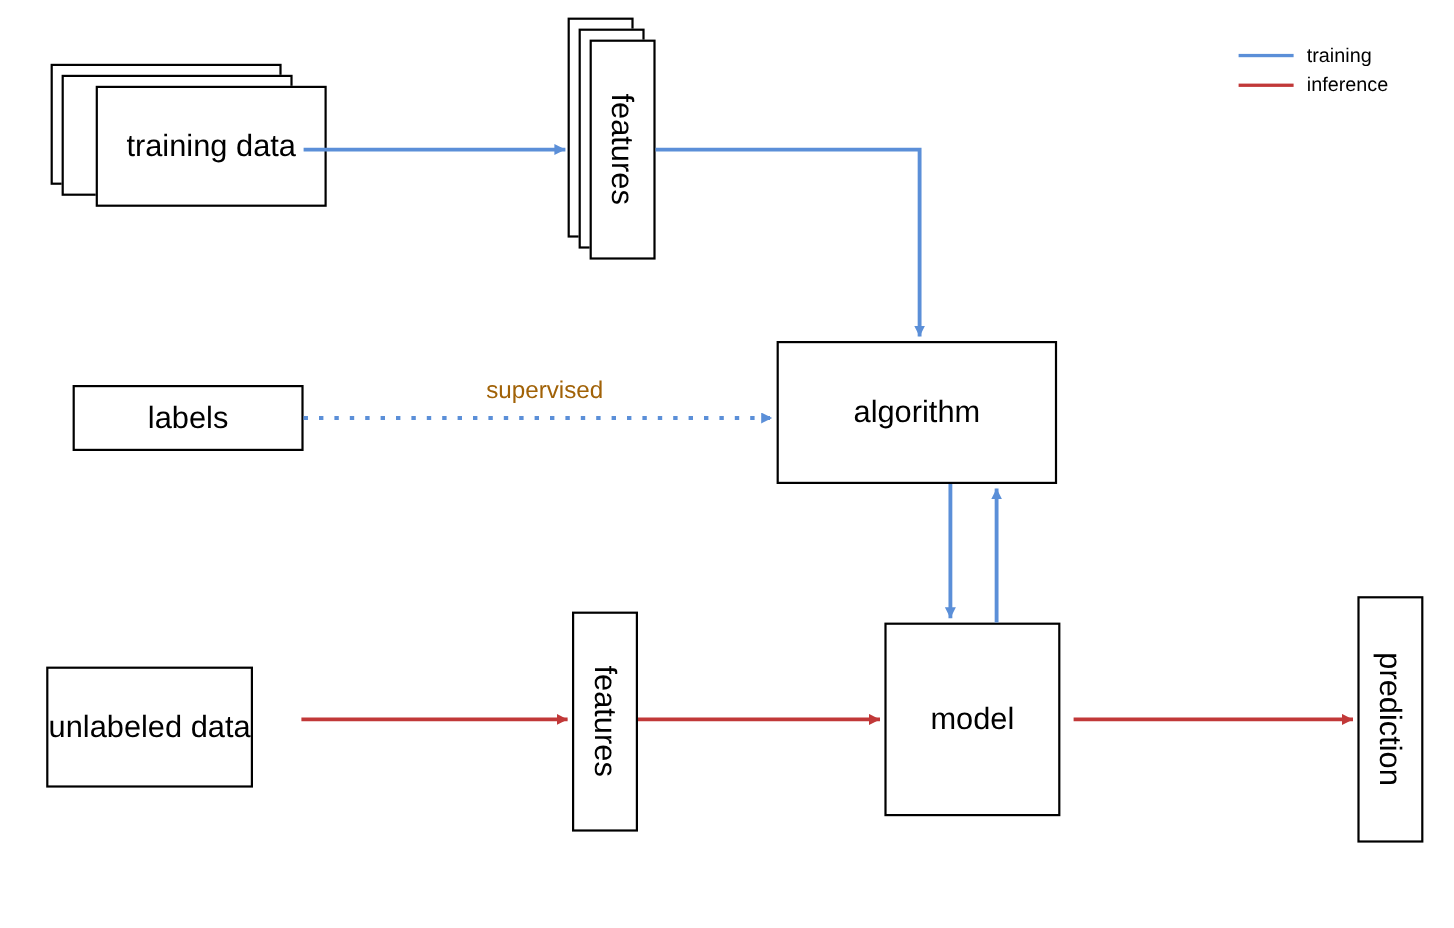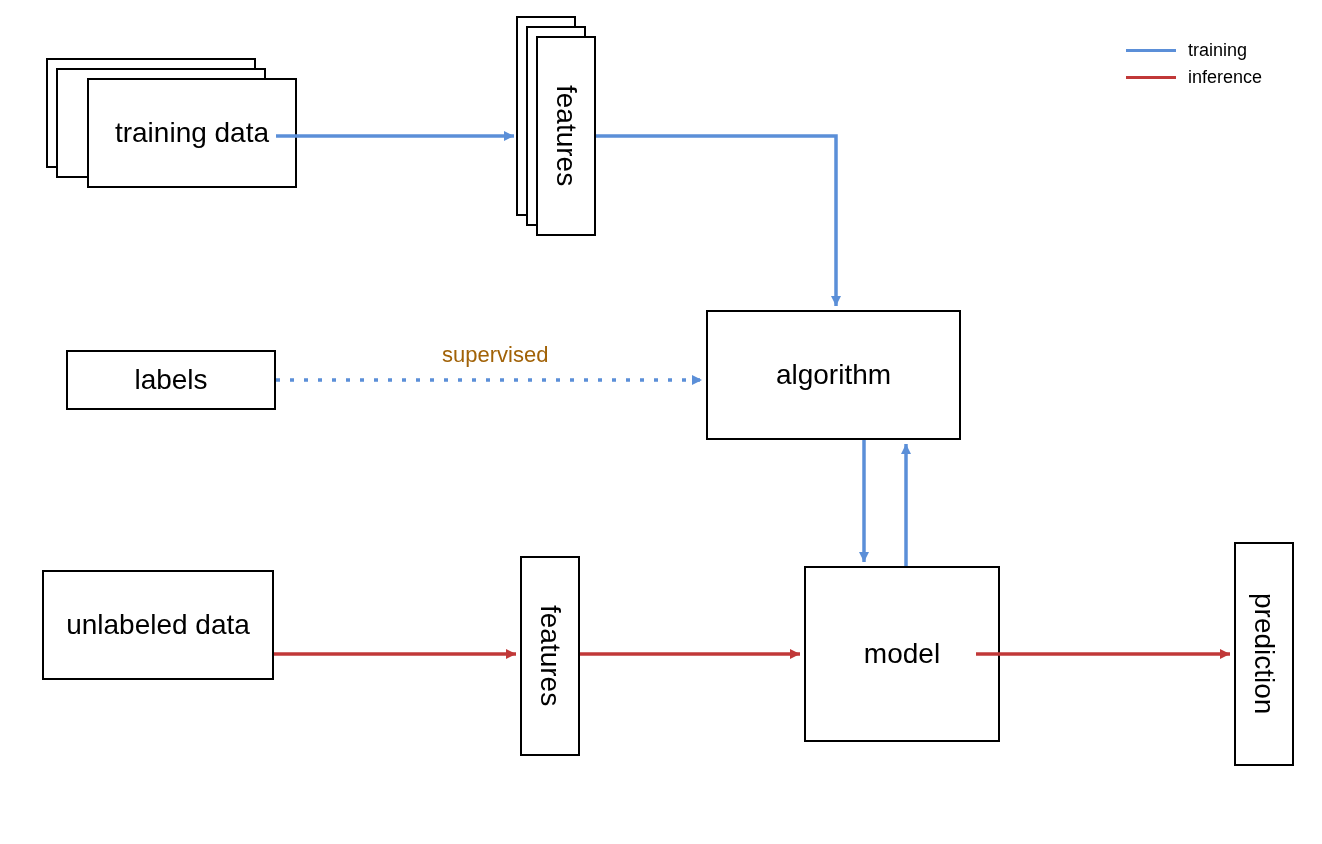--- a/index.html
+++ b/index.html
@@ -78,29 +78,29 @@
 </div>
 
 <div class="box" style="left:66px;top:350px;width:210px;height:60px;">
   <span>labels</span>
 </div>
 
 <div class="box" style="left:706px;top:310px;width:255px;height:130px;">
   <span>algorithm</span>
 </div>
 
-<div class="box" style="left:42px;top:570px;width:232px;height:110px;">
+<div class="box" style="left:42px;top:606px;width:188px;height:110px;">
   <span>unlabeled data</span>
 </div>
 
 <div class="box vertical-text" style="left:520px;top:556px;width:60px;height:200px;">
   <span>features</span>
 </div>
 
-<div class="box" style="left:804px;top:566px;width:196px;height:176px;">
+<div class="box" style="left:804px;top:566px;width:160px;height:176px;">
   <span>model</span>
 </div>
 
 <div class="box vertical-text" style="left:1234px;top:542px;width:60px;height:224px;">
   <span>prediction</span>
 </div>
 
 <div class="edge-label" style="left:442px;top:342px;">supervised</div>
 
 <div class="legend">

